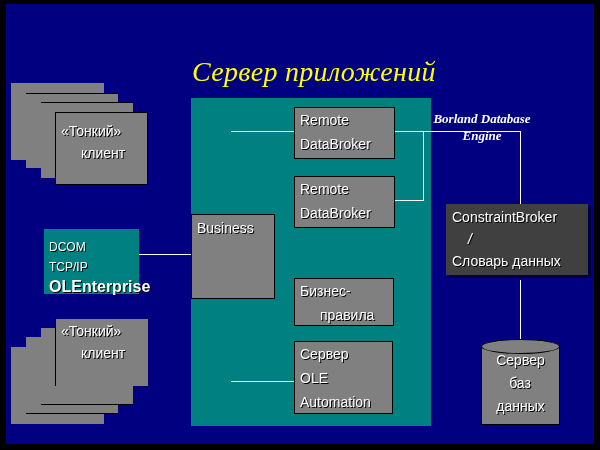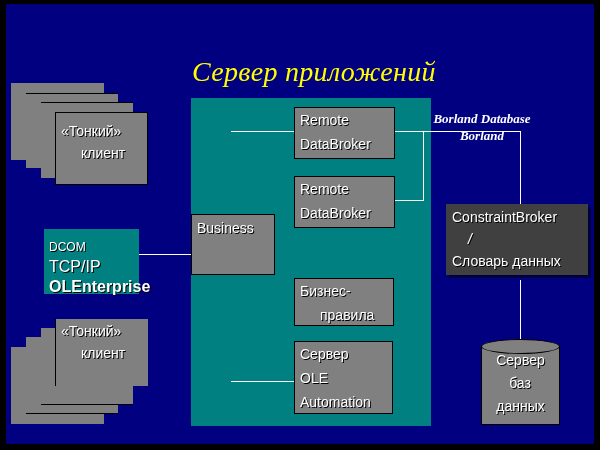--- a/index.html
+++ b/index.html
@@ -22,21 +22,21 @@
   .db-top { background: #808080; border: 1px solid #000; border-radius: 50%; }
 </style>
 </head>
 <body>
 
 <div class="slide"></div>
 
 <div class="title">Сервер приложений</div>
 <div class="bde">
   <div>Borland Database</div>
-  <div>Borland</div>
+  <div>Engine</div>
 </div>
 
 <div class="abs teal" style="left:191px;top:98px;width:240px;height:328px;"></div>
 
 <div>
   <div class="abs layer" style="left:11px;top:83px;width:93px;height:77px;"></div>
   <div class="abs layer" style="left:26px;top:93px;width:92px;height:75px;border-top:1px solid #000;"></div>
   <div class="abs layer" style="left:41px;top:102px;width:92px;height:76px;border-top:1px solid #000;"></div>
   <div class="abs gray" style="left:55px;top:112px;width:93px;height:73px;">
     <div class="txt" style="position:absolute;left:5px;top:6px;">«Тонкий»</div>
@@ -49,26 +49,26 @@
   <div class="abs layer" style="left:26px;top:337px;width:92px;height:77px;border-bottom:1px solid #000;"></div>
   <div class="abs layer" style="left:41px;top:328px;width:92px;height:77px;border-bottom:1px solid #000;"></div>
   <div class="abs layer" style="left:55px;top:319px;width:93px;height:67px;border-left:1px solid #000;">
     <div class="txt" style="position:absolute;left:5px;top:0px;">«Тонкий»</div>
     <div class="txt" style="position:absolute;left:25px;top:22px;">клиент</div>
   </div>
 </div>
 
 <div class="abs teal" style="left:44px;top:229px;width:95px;height:65px;padding:0 0 0 5px;">
   <div class="txt" style="font-size:12px;line-height:20px;margin-top:8px;">DCOM</div>
-  <div class="txt" style="font-size:16px;line-height:20px;">TCP/IP</div>
+  <div class="txt" style="font-size:12px;line-height:20px;">TCP/IP</div>
   <div class="txt" style="font-size:16px;line-height:20px;font-weight:bold;">OLEnterprise</div>
 </div>
 <div class="hline" style="left:139px;top:254px;width:53px;"></div>
 
-<div class="abs gray" style="left:191px;top:214px;width:84px;height:61px;padding:1px 0 0 5px;">
+<div class="abs gray" style="left:191px;top:214px;width:84px;height:85px;padding:1px 0 0 5px;">
   <div class="txt">Business</div>
 </div>
 
 <div class="abs gray" style="left:294px;top:107px;width:101px;height:52px;padding:0 0 0 5px;">
   <div class="txt">Remote</div>
   <div class="txt">DataBroker</div>
 </div>
 <div class="hline" style="left:231px;top:131px;width:63px;"></div>
 
 <div class="abs gray" style="left:294px;top:176px;width:101px;height:52px;padding:0 0 0 5px;">

